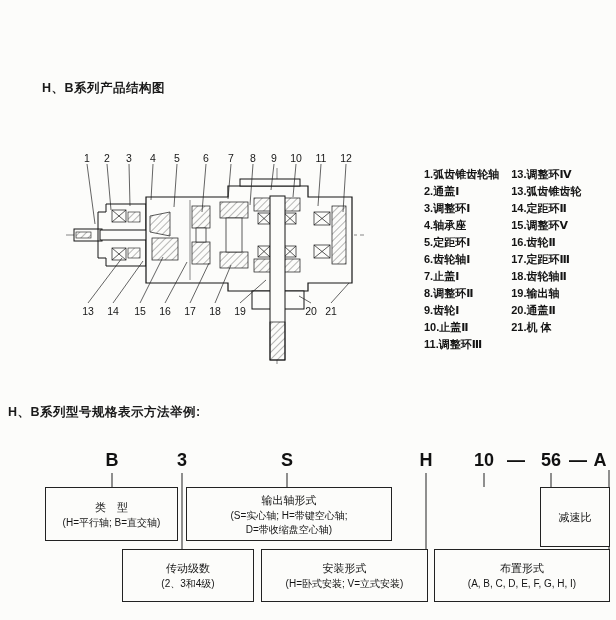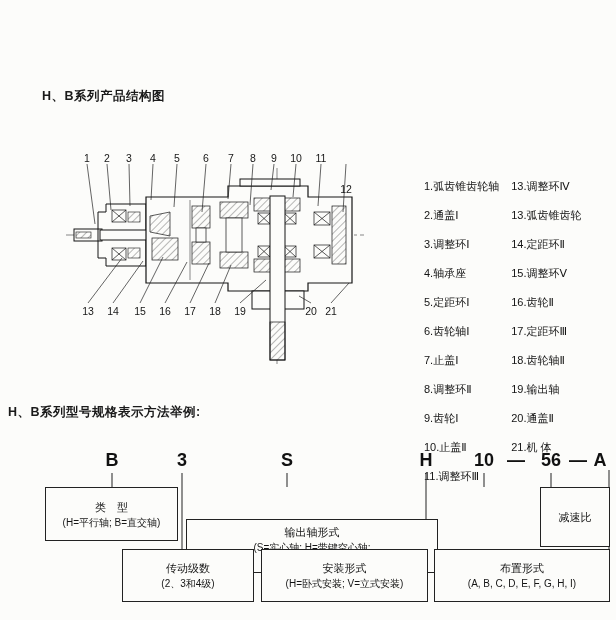--- a/index.html
+++ b/index.html
@@ -21,22 +21,22 @@
     font-size:10.5px;font-weight:400;color:#161616;
     transform:translateX(-50%);
   }
   
   #parts{
     position:absolute;left:424px;top:166px;
     display:flex;gap:12px;
   }
   .parts-col{display:flex;flex-direction:column;}
   .part-item{
-    font-size:11px;font-weight:400;line-height:17px;
-    white-space:nowrap;color:#141414;margin-top:12px;
+    font-size:11px;font-weight:700;line-height:17px;
+    white-space:nowrap;color:#141414;
   }
   
   .code-char{
     position:absolute;top:450px;
     font-size:18px;font-weight:700;color:#111;
     transform:translateX(-50%);
   }
   
   .lbox{
     position:absolute;
@@ -48,21 +48,21 @@
   .lbox-desc{font-size:10px;font-weight:400;color:#151515;white-space:nowrap;line-height:12px;}
   svg{position:absolute;left:0;}
   .leader{stroke:#222;stroke-width:0.7;}
   .ink{stroke:#151515;fill:none;}
 </style>
 </head>
 <body>
 
 <div id="page">
 
-  <div class="sec-title" style="top:88px;padding-left:34px;">H、B系列产品结构图</div>
+  <div class="sec-title" style="top:80px;padding-left:34px;">H、B系列产品结构图</div>
 
   <svg style="top:140px;" width="616" height="245" viewBox="0 140 616 245">
     <defs>
       <pattern id="hatch" patternUnits="userSpaceOnUse" width="5" height="5" patternTransform="rotate(45)">
         <line x1="0" y1="0" x2="0" y2="5" stroke="#333" stroke-width="0.7"></line>
       </pattern>
     </defs>
 
     <line x1="66" y1="235" x2="364" y2="235" stroke="#555" stroke-width="0.7" stroke-dasharray="12 3 3 3"></line>
     <line x1="277" y1="168" x2="277" y2="364" stroke="#555" stroke-width="0.7" stroke-dasharray="12 3 3 3"></line>
@@ -160,21 +160,21 @@
   <span class="callout" style="left:107px;top:152px;">2</span>
   <span class="callout" style="left:129px;top:152px;">3</span>
   <span class="callout" style="left:153px;top:152px;">4</span>
   <span class="callout" style="left:177px;top:152px;">5</span>
   <span class="callout" style="left:206px;top:152px;">6</span>
   <span class="callout" style="left:231px;top:152px;">7</span>
   <span class="callout" style="left:253px;top:152px;">8</span>
   <span class="callout" style="left:274px;top:152px;">9</span>
   <span class="callout" style="left:296px;top:152px;">10</span>
   <span class="callout" style="left:321px;top:152px;">11</span>
-  <span class="callout" style="left:346px;top:152px;margin-top:31px;">12</span>
+  <span class="callout" style="left:346px;top:152px;">12</span>
 
   <span class="callout" style="left:88px;top:305px;">13</span>
   <span class="callout" style="left:113px;top:305px;">14</span>
   <span class="callout" style="left:140px;top:305px;">15</span>
   <span class="callout" style="left:165px;top:305px;">16</span>
   <span class="callout" style="left:190px;top:305px;">17</span>
   <span class="callout" style="left:215px;top:305px;">18</span>
   <span class="callout" style="left:240px;top:305px;">19</span>
   <span class="callout" style="left:311px;top:305px;">20</span>
   <span class="callout" style="left:331px;top:305px;">21</span>
@@ -228,21 +228,21 @@
       <line x1="484" y1="473" x2="484" y2="487"></line>
       <line x1="551" y1="473" x2="551" y2="487"></line>
       <line x1="609" y1="470" x2="609" y2="549"></line>
     </g>
   </svg>
 
   <div class="lbox" style="left:45px;top:487px;width:133px;height:54px;">
     <div class="lbox-title">类　型</div>
     <div class="lbox-desc">(H=平行轴; B=直交轴)</div>
   </div>
-  <div class="lbox" style="left:186px;top:487px;width:252px;height:54px;margin-top:32px;">
+  <div class="lbox" style="left:186px;top:487px;width:206px;height:54px;">
     <div class="lbox-title">输出轴形式</div>
     <div class="lbox-desc">(S=实心轴; H=带键空心轴;</div>
     <div class="lbox-desc">D=带收缩盘空心轴)</div>
   </div>
   <div class="lbox" style="left:540px;top:487px;width:70px;height:60px;">
     <div class="lbox-title">减速比</div>
   </div>
 
   <div class="lbox" style="left:122px;top:549px;width:132px;height:53px;">
     <div class="lbox-title">传动级数</div>

